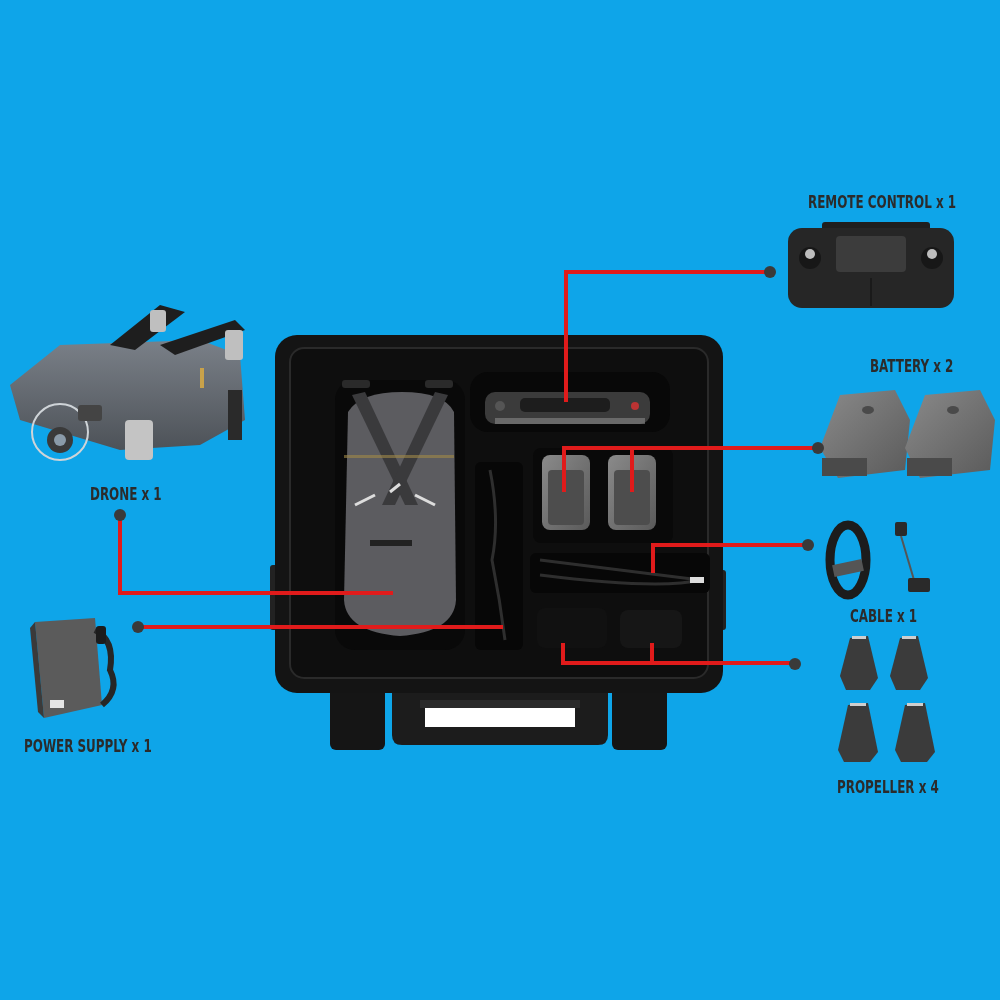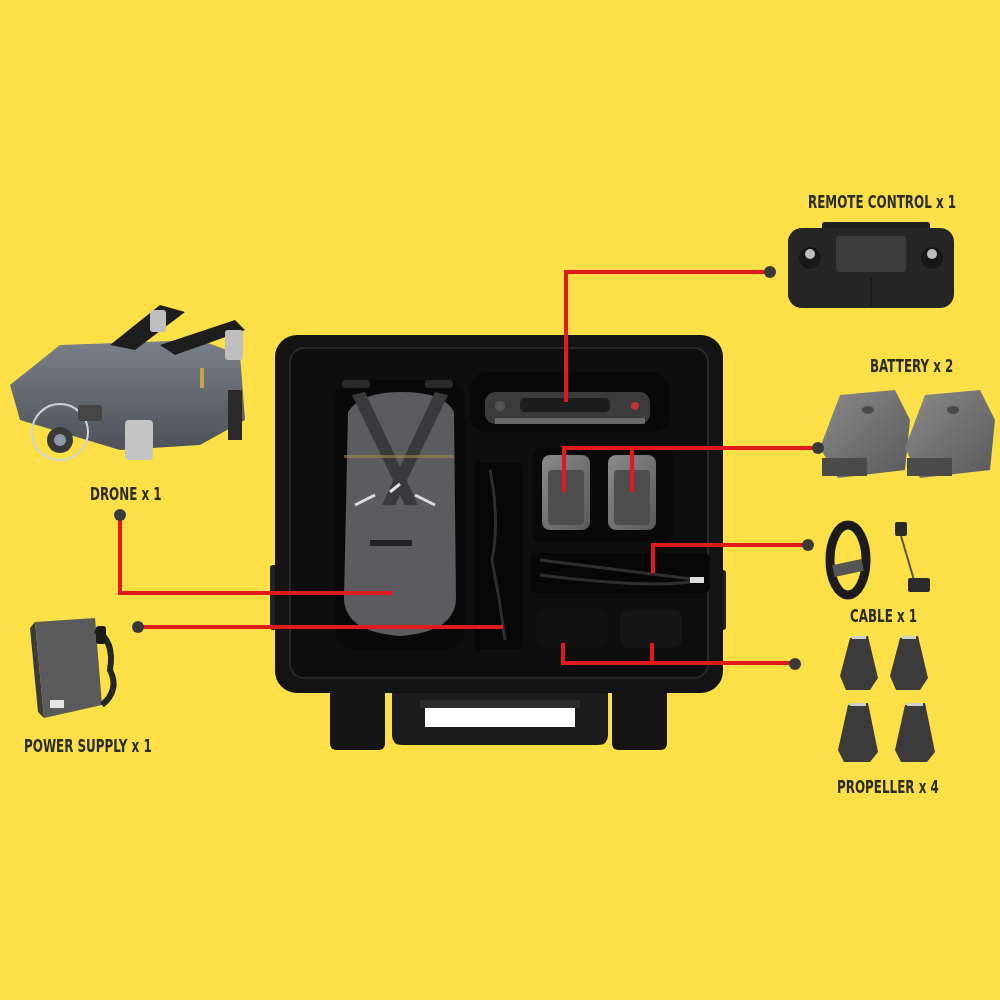--- a/index.html
+++ b/index.html
@@ -1,16 +1,16 @@
 <!DOCTYPE html>
 <html><head>
 <meta charset="utf-8">
 <style>
   html,body{margin:0;padding:0;background:#ffffff;}
-  #stage{position:relative;width:1000px;height:1000px;background:#fde047;overflow:hidden;font-family:"Liberation Sans",sans-serif;}
+  #stage{position:relative;width:1000px;height:1000px;background:#0ea5e9;overflow:hidden;font-family:"Liberation Sans",sans-serif;}
   .label{position:absolute;font-family:"DejaVu Sans Condensed","DejaVu Sans",sans-serif;font-weight:bold;font-size:17px;color:#2b2b2b;letter-spacing:0px;white-space:nowrap;transform:scaleX(0.78);transform-origin:left center;}
   svg{position:absolute;left:0;top:0;}
 </style>
 </head>
 <body>
 
 <div id="stage">
 
   <svg width="1000" height="1000" viewBox="0 0 1000 1000">
     <defs>

